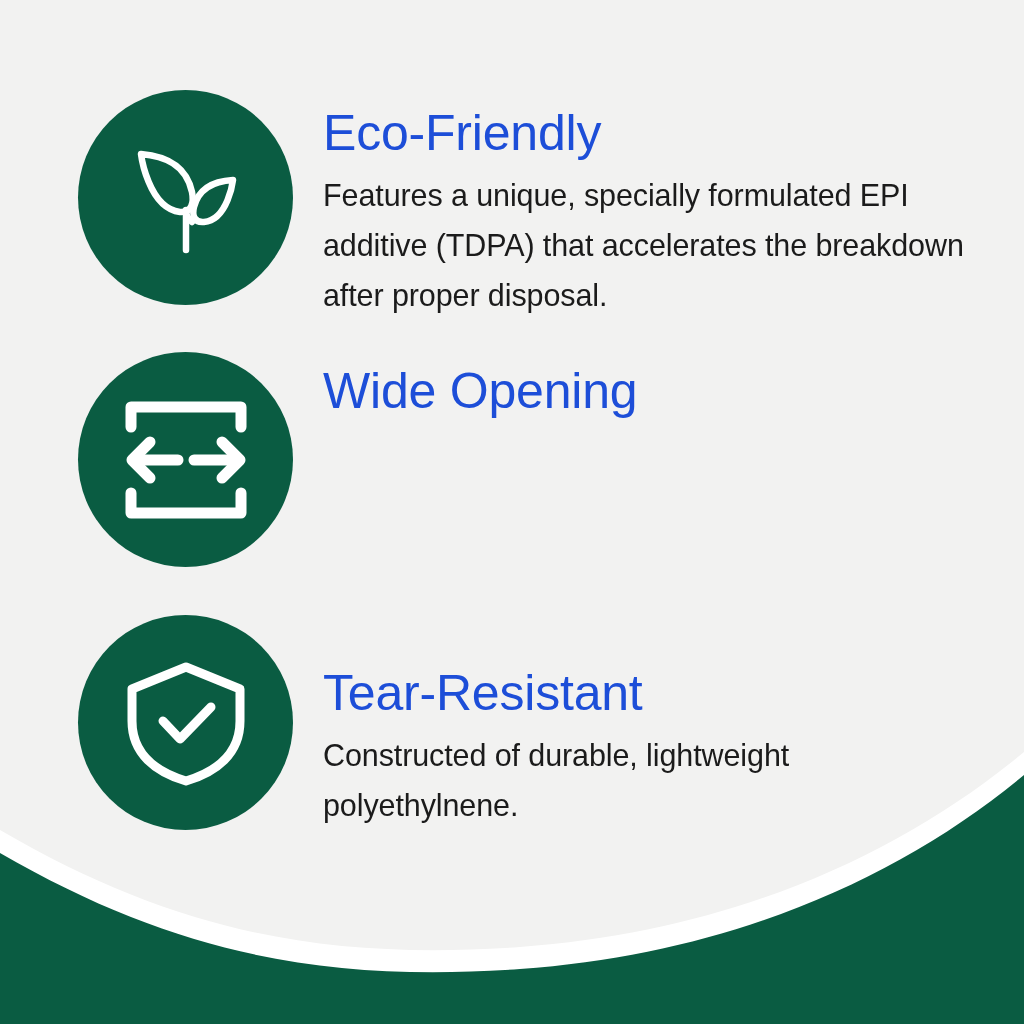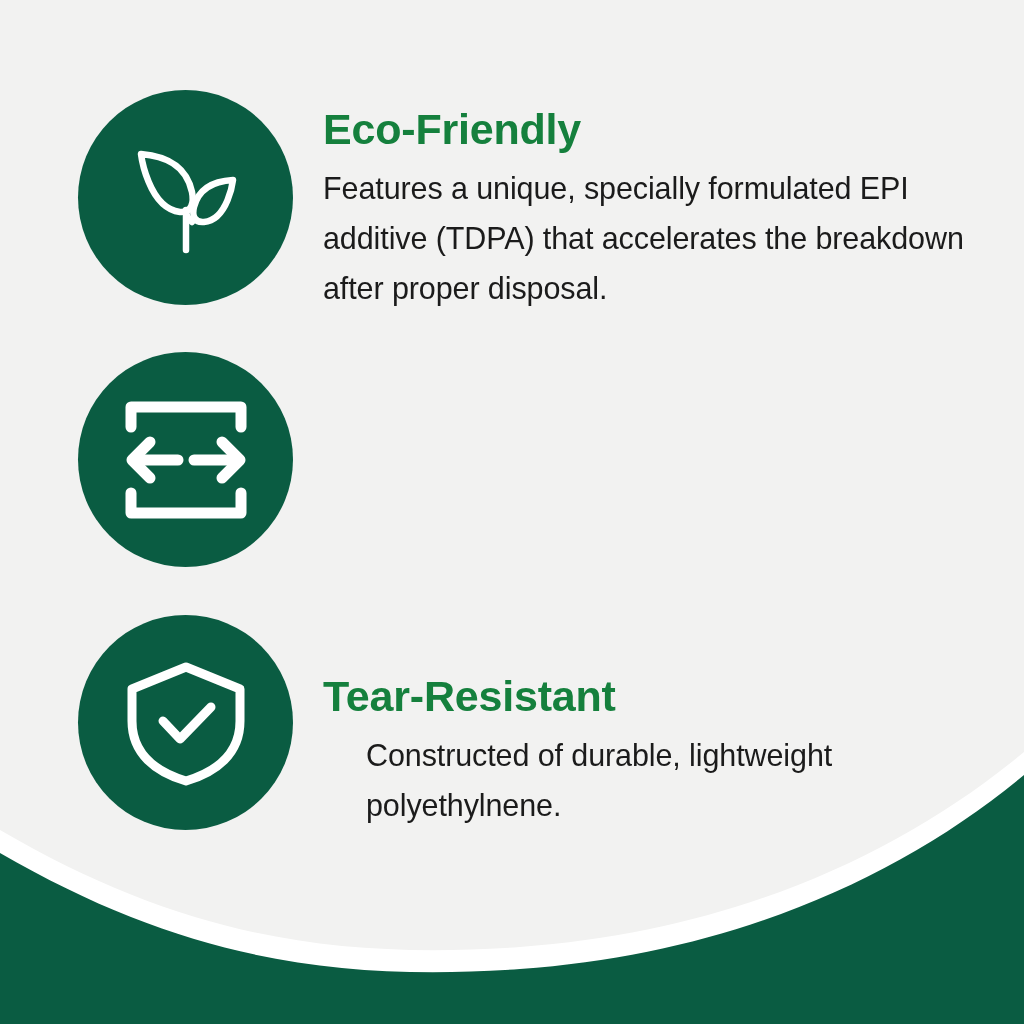--- a/index.html
+++ b/index.html
@@ -65,41 +65,41 @@
     display: block;
   }
 
   .feature-text {
     margin-left: 30px;
     padding-top: 18px;
     width: 680px;
   }
 
   .feature-title {
-    color: #15803d;
-    font-size: 43px;
-    font-weight: bold;
+    color: #1d4ed8;
+    font-size: 50px;
+    font-weight: normal;
     line-height: 1.0;
     letter-spacing: -0.2px;
     margin: 0 0 12px 0;
     white-space: nowrap;
   }
 
   .feature-desc {
     color: #1b1b1b;
     font-size: 30.5px;
     line-height: 50px;
     margin: 0;
     letter-spacing: -0.1px;
   }
 
   
   .row-0 .feature-desc { width: 670px; }
   .row-1 .feature-desc { width: 600px; }
-  .row-2 .feature-desc { width: 580px; margin-left: 43px; }
+  .row-2 .feature-desc { width: 580px; }
 
   .row-1 .feature-text { padding-top: 14px; }
   .row-2 .feature-text { padding-top: 20px; }
 </style>
 </head>
 <body>
 
 <div id="poster">
 
   <svg id="wave-decoration" viewBox="0 0 1024 1024" width="1024" height="1024" xmlns="http://www.w3.org/2000/svg" aria-hidden="true">
@@ -145,20 +145,21 @@
               <path d="M55 63 L10 63"></path>
               <path d="M27 45 L9 63 L27 81"></path>
 
               <path d="M71 63 L116 63"></path>
               <path d="M99 45 L117 63 L99 81"></path>
             </g>
           </svg>
         </span>
       </div>
       <div class="feature-text">
+        <h2 class="feature-title">Wide Opening</h2>
       </div>
     </div>
 
     <div class="feature-row row-2">
       <div class="icon-badge">
         <span>
           <svg width="128" height="128" viewBox="0 0 128 128" xmlns="http://www.w3.org/2000/svg" aria-hidden="true">
             <g fill="none" stroke="#ffffff" stroke-width="9" stroke-linecap="round" stroke-linejoin="round">
               <path d="M64 8 L118 30 L118 62 C118 95, 94 113, 64 122 C34 113, 10 95, 10 62 L10 30 Z"></path>
               <path d="M41 62 L58 80 L89 48"></path>

